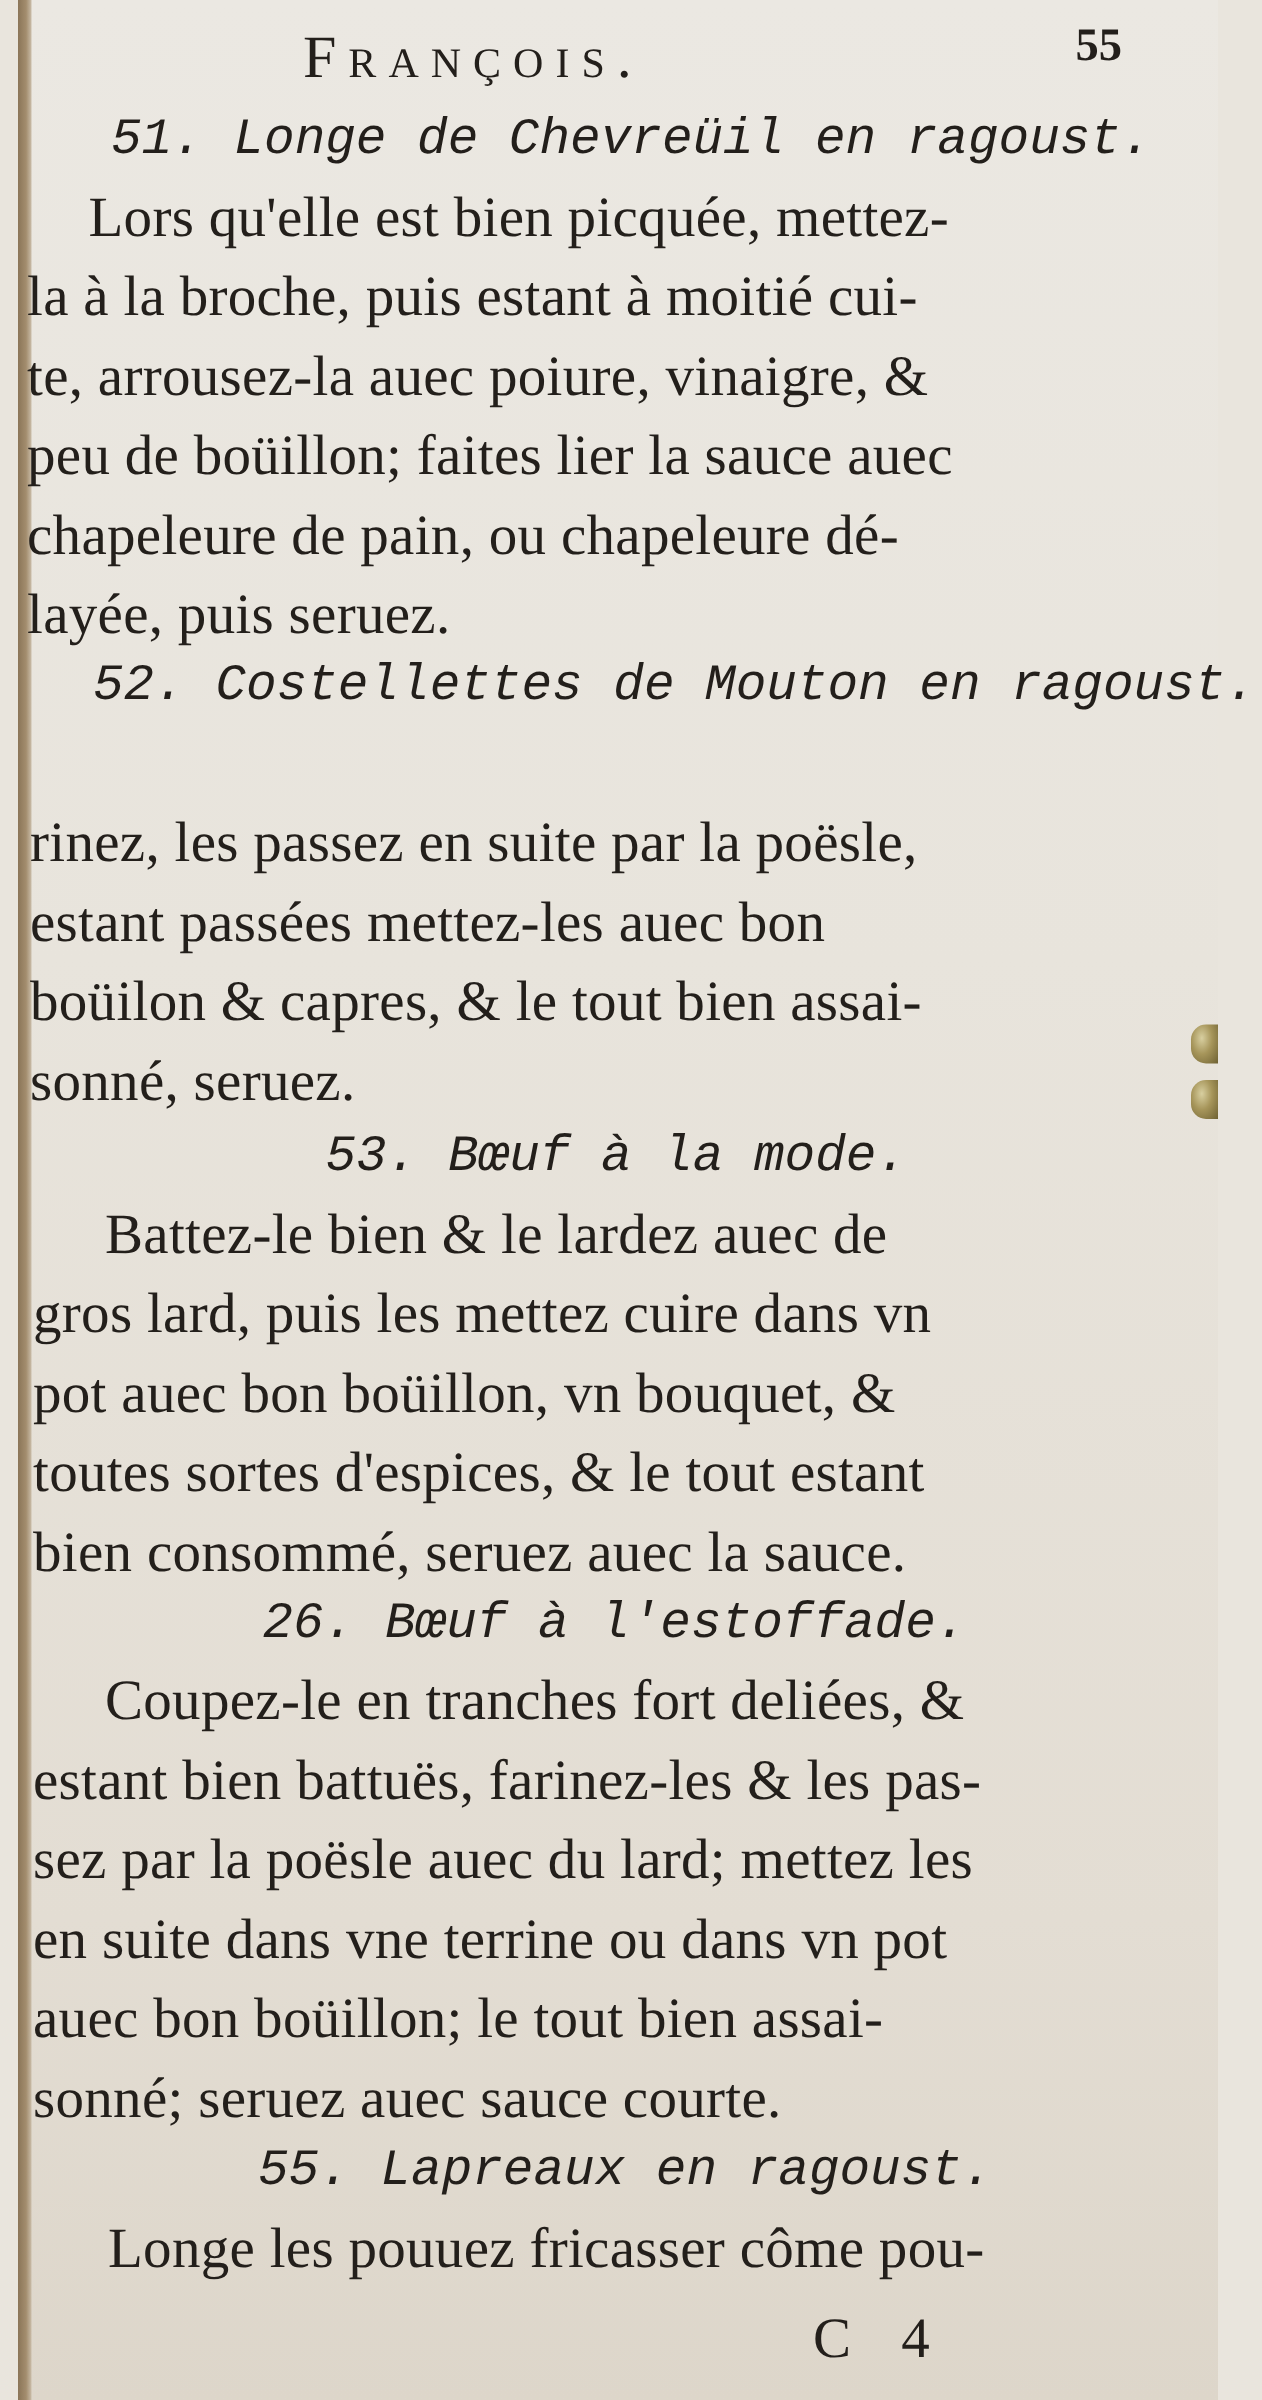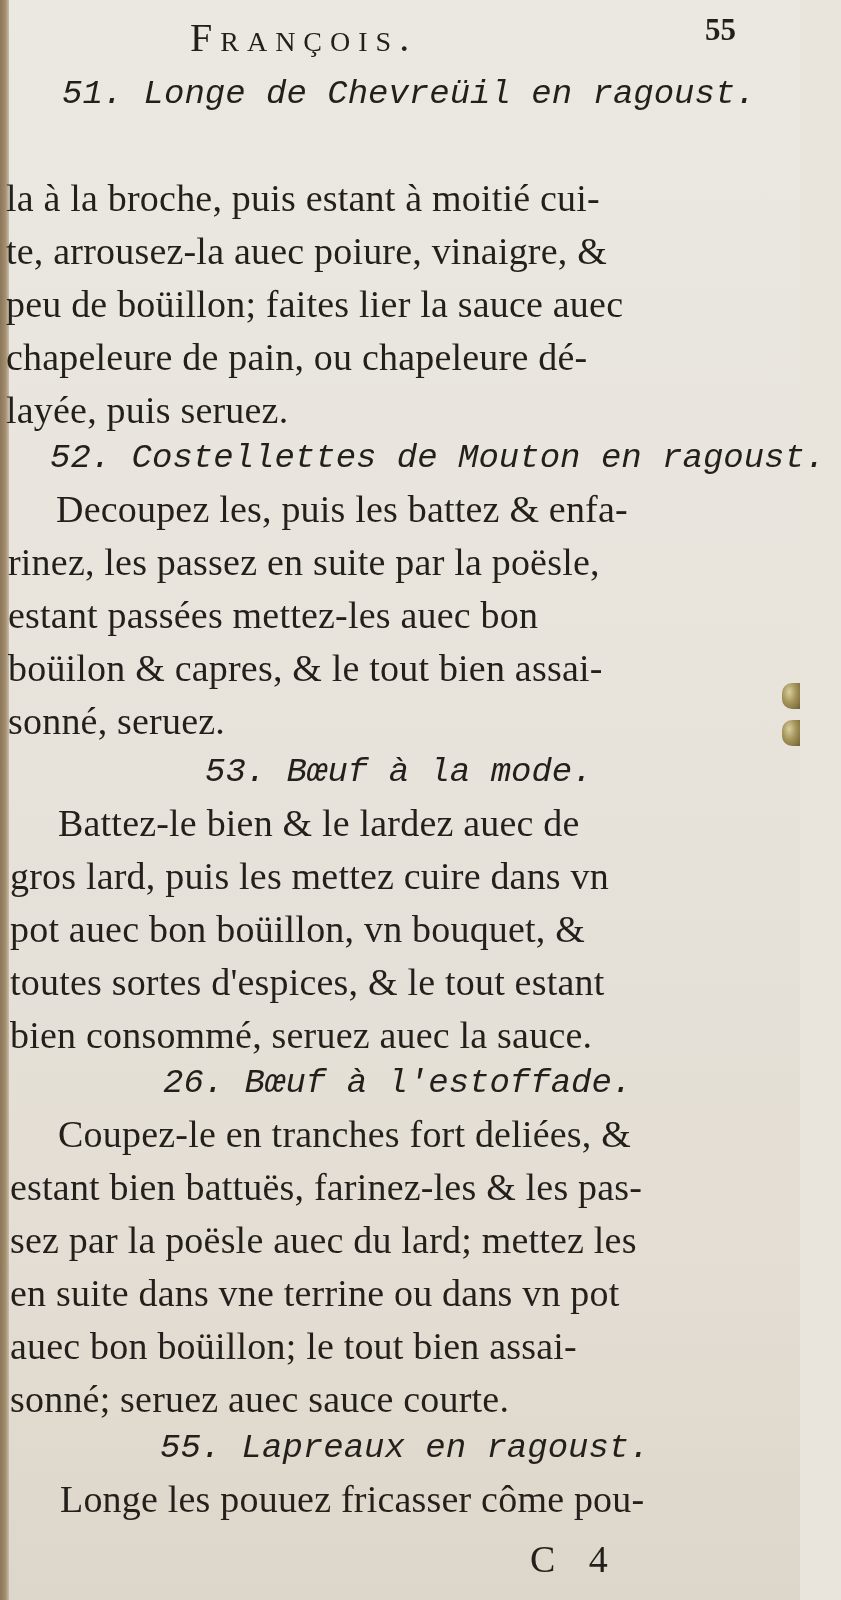--- a/index.html
+++ b/index.html
@@ -3,21 +3,21 @@
 <meta charset="utf-8">
 <style>
   html, body { margin:0; padding:0; }
   body {
     width:841px; height:1600px; overflow:hidden; position:relative;
     background: #e9e5dd;
     font-family: "Liberation Serif", "DejaVu Serif", serif;
     color:#231f1b;
   }
   .page {
-    position:absolute; left:0; top:0; width:800px; height:1600px;
+    position:absolute; left:12px; top:0; width:800px; height:1600px;
     background: linear-gradient(180deg, #ebe8e2 0%, #e8e4dc 40%, #e3ddd3 80%, #ddd6ca 100%);
     text-align: right;
   }
   .spine {
     position:absolute; left:0; top:0; width:9px; height:1600px;
     background: linear-gradient(90deg, #8a7558 0%, #a38d6e 60%, #c9bca8 100%);
   }
   .clasp {
     position:absolute; right:0; width:18px; height:26px;
     border-radius:10px 0 0 10px;
@@ -42,28 +42,28 @@
 
 <div class="page">
   <div class="spine"></div>
   <div class="clasp" style="top:683px"></div>
   <div class="clasp" style="top:720px"></div>
 
   <div class="header">François.</div>
   <div class="pagenum">55</div>
 
   <div class="title" style="top:74px;left:62px">51. Longe de Chevreüil en ragoust.</div>
+  <div class="line" style="top:123px;left:47px">Lors qu'elle est bien picquée, mettez-</div>
   <div class="line" style="top:176px;left:6px">la à la broche, puis estant à moitié cui-</div>
   <div class="line" style="top:229px;left:6px">te, arrousez-la auec poiure, vinaigre, &amp;</div>
   <div class="line" style="top:282px;left:6px">peu de boüillon; faites lier la sauce auec</div>
   <div class="line" style="top:335px;left:6px">chapeleure de pain,  ou chapeleure dé-</div>
   <div class="line" style="top:388px;left:6px">layée, puis seruez.</div>
 
   <div class="title" style="top:438px;left:50px">52. Costellettes de Mouton en ragoust.</div>
-  <div class="line" style="top:487px;left:56px">Decoupez les, puis les battez &amp; enfa-</div>
   <div class="line" style="top:540px;left:8px">rinez, les passez en suite par la poësle,</div>
   <div class="line" style="top:593px;left:8px">estant passées  mettez-les  auec  bon</div>
   <div class="line" style="top:646px;left:8px">boüilon &amp; capres, &amp; le tout bien assai-</div>
   <div class="line" style="top:699px;left:8px">sonné, seruez.</div>
 
   <div class="title" style="top:752px;left:205px">53. Bœuf à la mode.</div>
   <div class="line" style="top:801px;left:58px">Battez-le bien &amp; le lardez auec de</div>
   <div class="line" style="top:854px;left:10px">gros lard, puis les mettez cuire dans vn</div>
   <div class="line" style="top:907px;left:10px">pot auec bon boüillon, vn bouquet, &amp;</div>
   <div class="line" style="top:960px;left:10px">toutes sortes d'espices, &amp; le tout estant</div>

